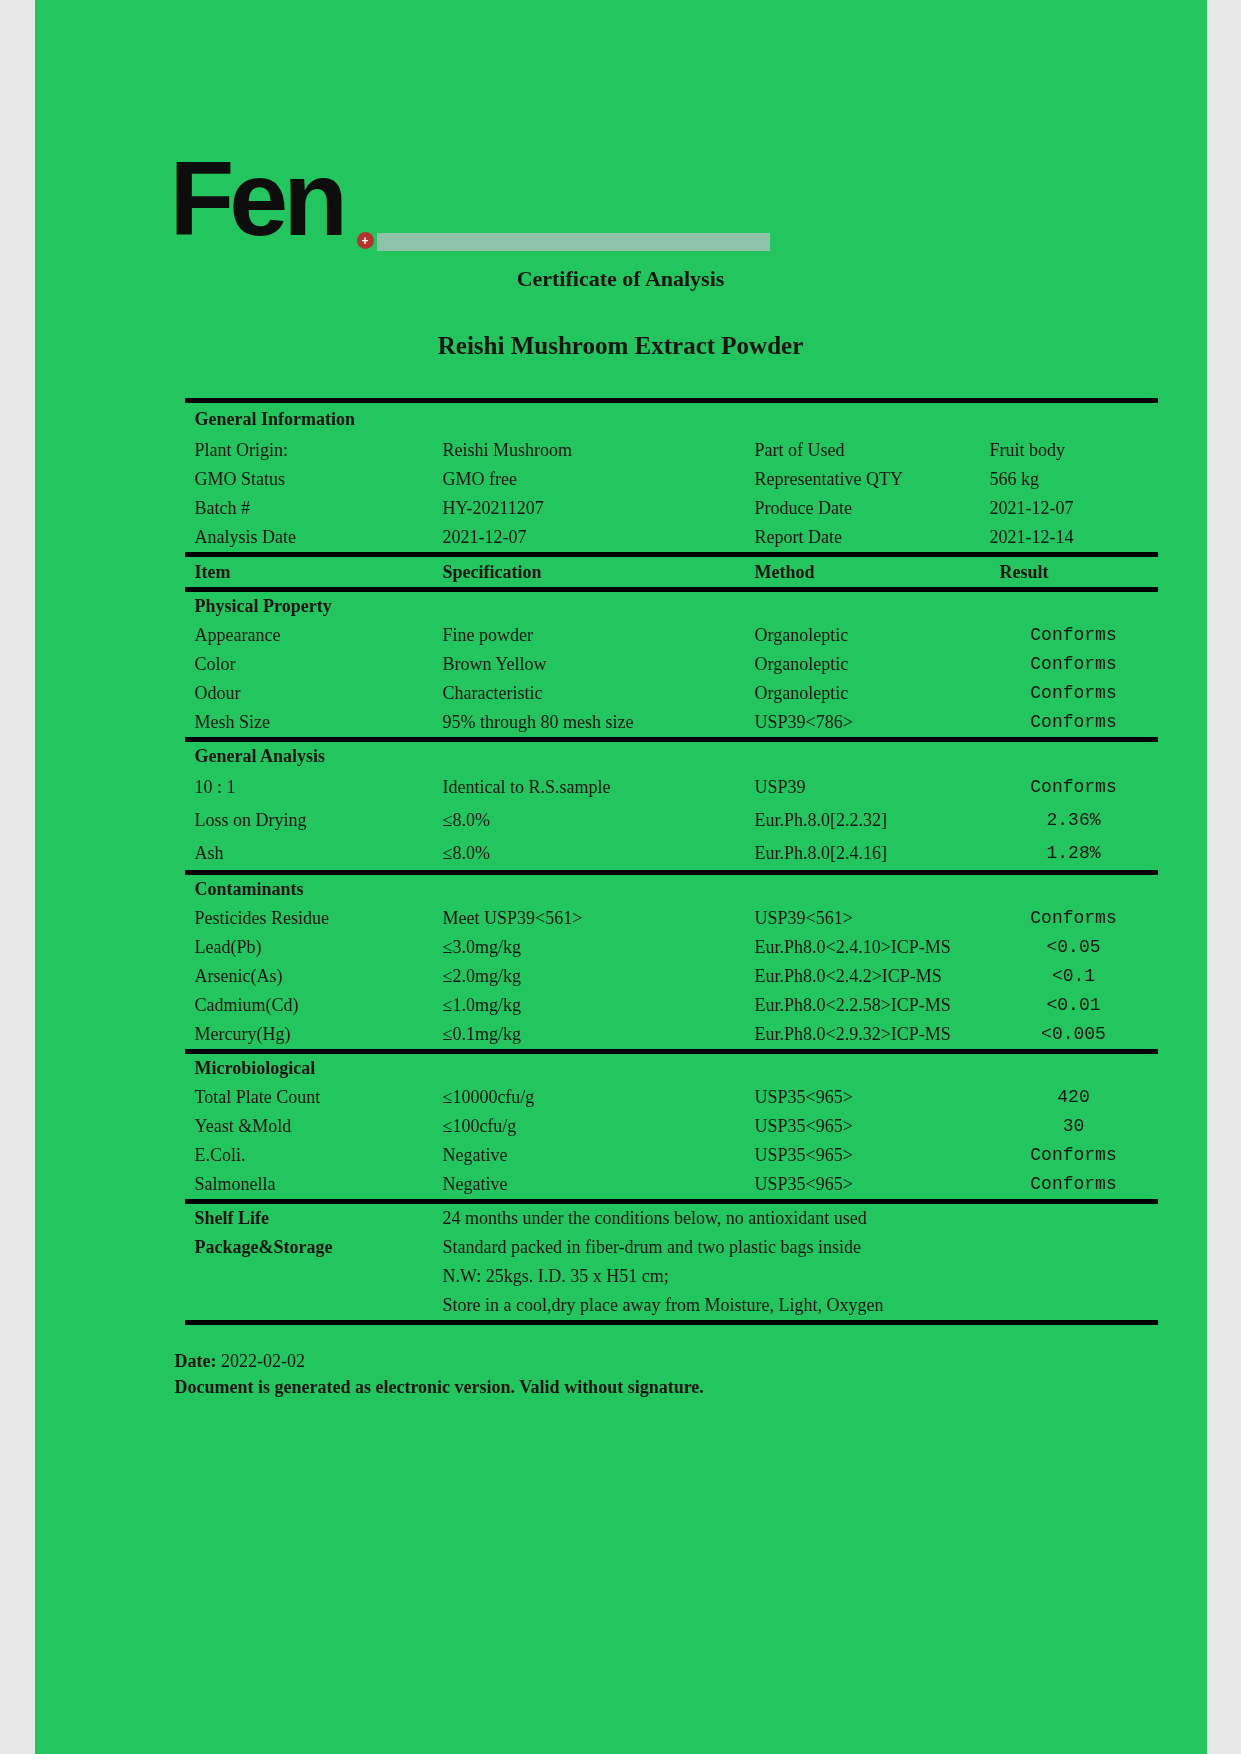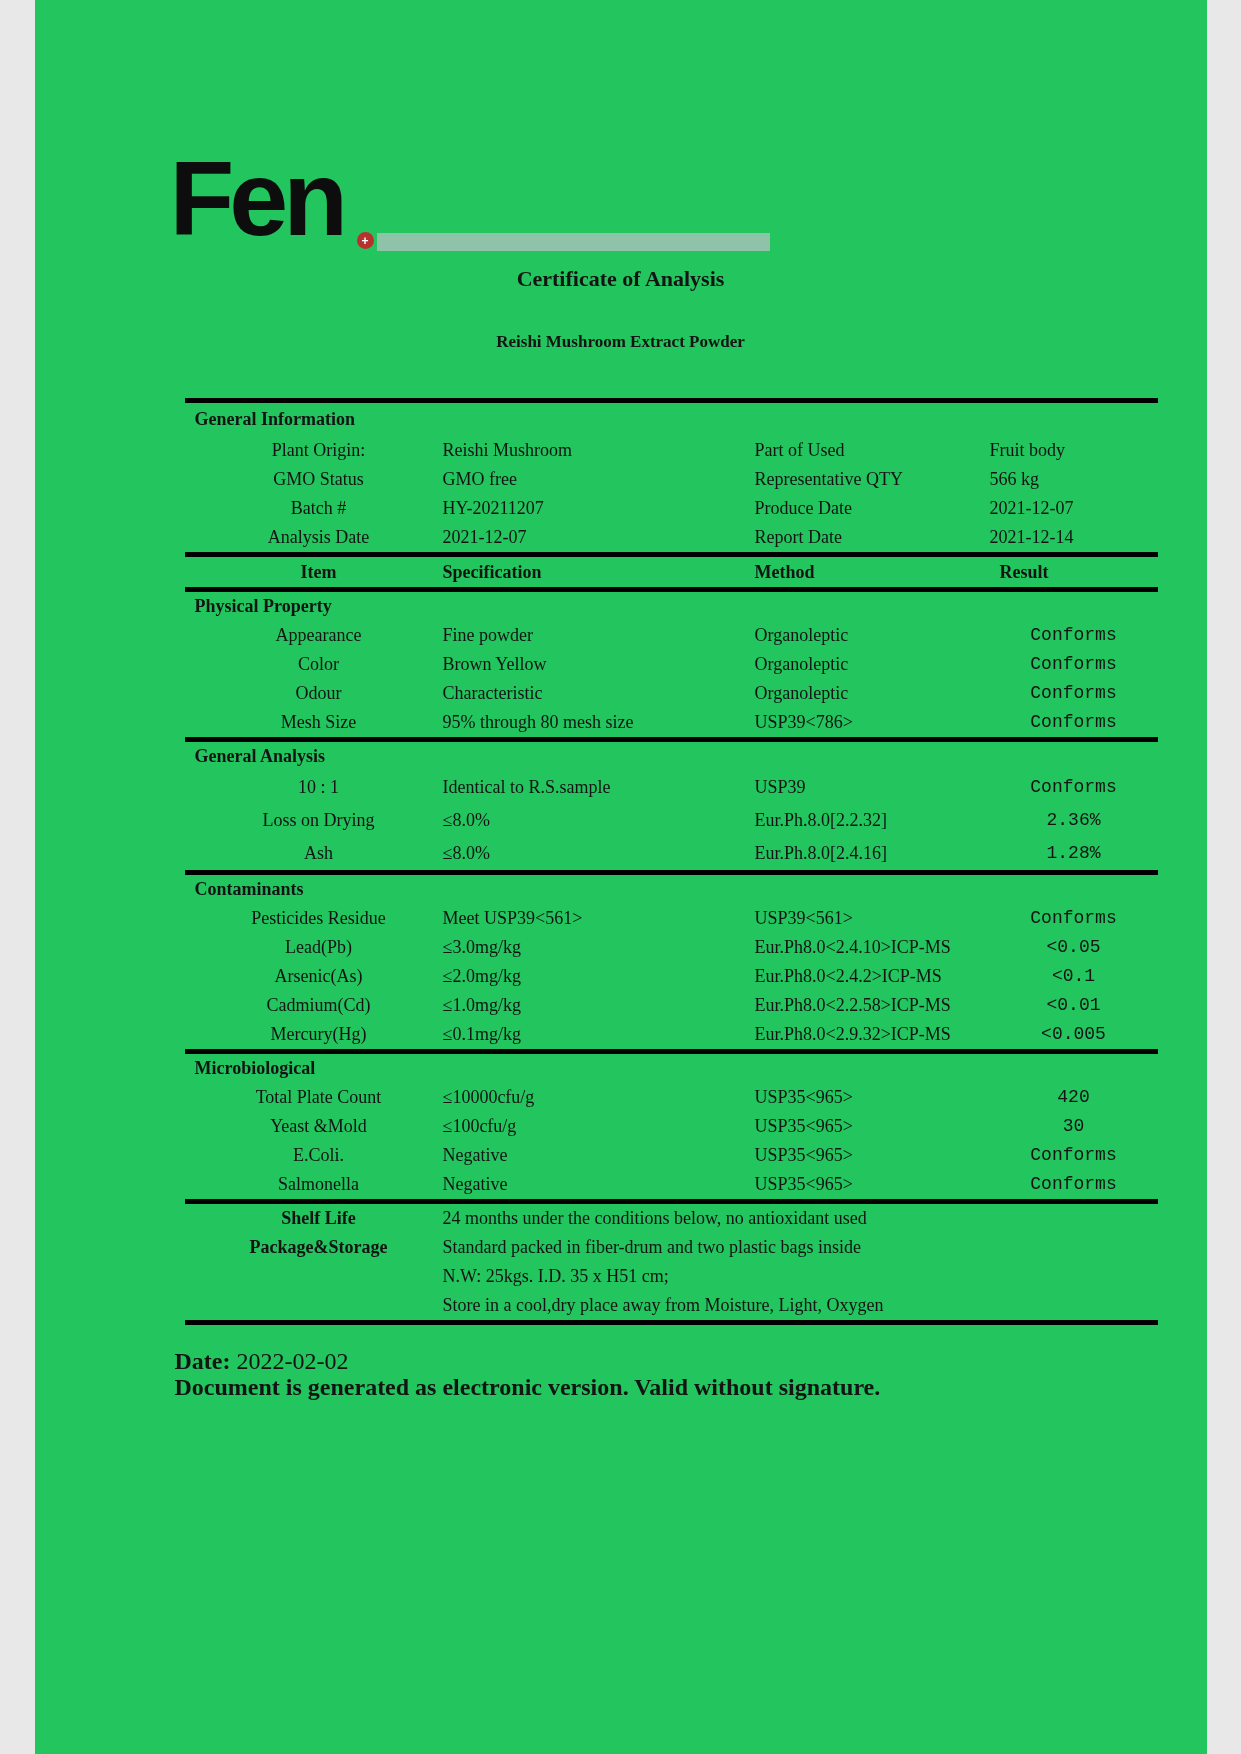--- a/index.html
+++ b/index.html
@@ -23,42 +23,42 @@
   }
   .logo-bar { position:absolute; left:342px; top:233px; width:393px; height:18px; }
 
   
   .doc-title {
     position:absolute; top:266px; left:0; width:100%;
     text-align:center; font-size:22px; font-weight:bold;
   }
   .doc-subtitle {
     position:absolute; top:332px; left:0; width:100%;
-    text-align:center; font-size:17px; font-weight:bold;
+    text-align:center; font-size:25px; font-weight:bold;
   }
 
   
   .coa { position:absolute; left:150px; top:398px; width:973px; font-size:18px; }
   .rule { height:5px; background:#000; }
   .b { font-weight:bold; }
 
   .gi-heading { font-weight:bold; line-height:26px; padding:3px 0 4px 10px; }
   .gi-row, .t-row, .hdr-row { display:grid; grid-template-columns:258px 312px 235px 168px; line-height:29px; }
   .hdr-row { line-height:30px; font-weight:bold; }
   .t-row.wide { line-height:33px; }
   .c { white-space:nowrap; }
-  .c1 { padding-left:10px;text-align:center; }
+  .c1 { padding-left:10px; }
   .c-result { text-align:center; padding-left:0;font-family:Liberation Mono, monospace; }
   .hdr-result { padding-left:10px; }
   .sec-heading { font-weight:bold; line-height:29px; padding-left:10px; }
 
   .st-row { display:grid; grid-template-columns:258px 715px; line-height:29px; }
 
   
-  .footer { position:absolute; left:140px; top:1348px; font-size:24px; line-height:26px; }
+  .footer { position:absolute; left:140px; top:1348px; font-size:18px; line-height:26px; }
 </style>
 </head>
 <body>
 
 <div class="page">
 
   <div class="logo-text">Fen</div>
   <div class="logo-dot" style="background: rgb(181, 50, 47);">+</div>
   <div class="logo-bar" style="background: rgb(143, 195, 169);"></div>
 

